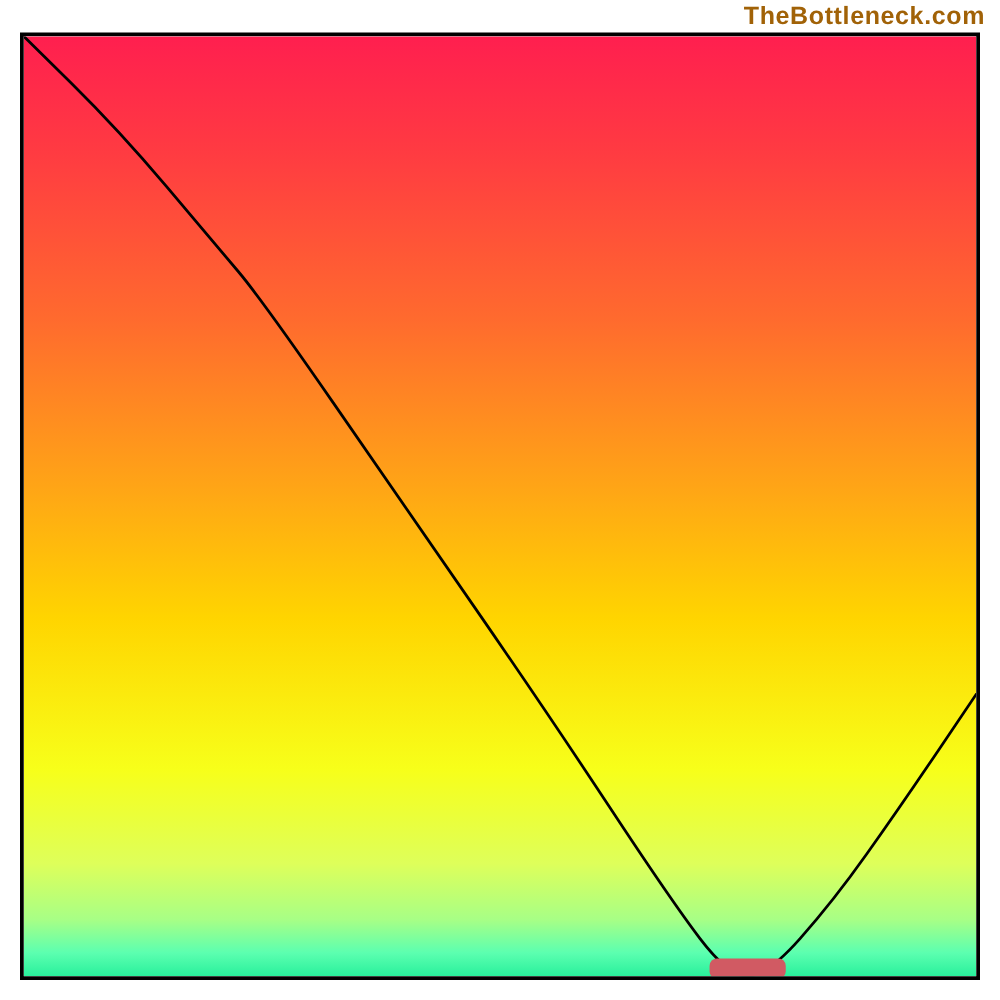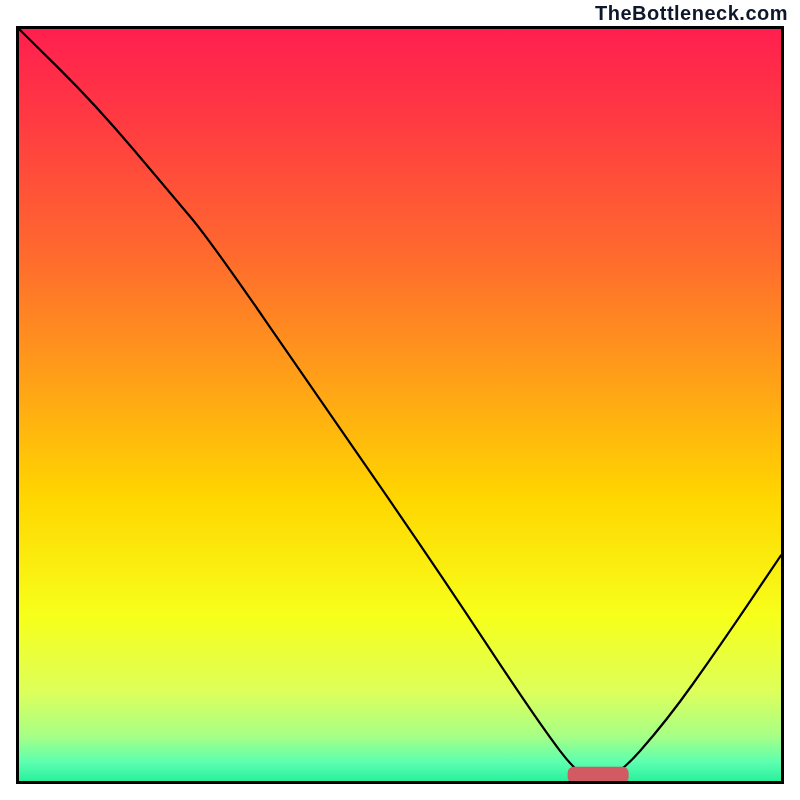--- a/index.html
+++ b/index.html
@@ -10,21 +10,21 @@
     background: #ffffff;
     font-family: Arial, Helvetica, sans-serif;
     overflow: hidden;
   }
   .watermark {
     position: absolute;
     top: 2px;
     right: 12px;
     font-size: 20px;
     font-weight: bold;
-    color: #0f172a;
+    color: #a16207;
     letter-spacing: 0.5px;
   }
   .plot-area {
     position: absolute;
     top: 26px;
     left: 16px;
     width: 768px;
     height: 758px;
     box-sizing: border-box;
     border: 3px solid #000;

